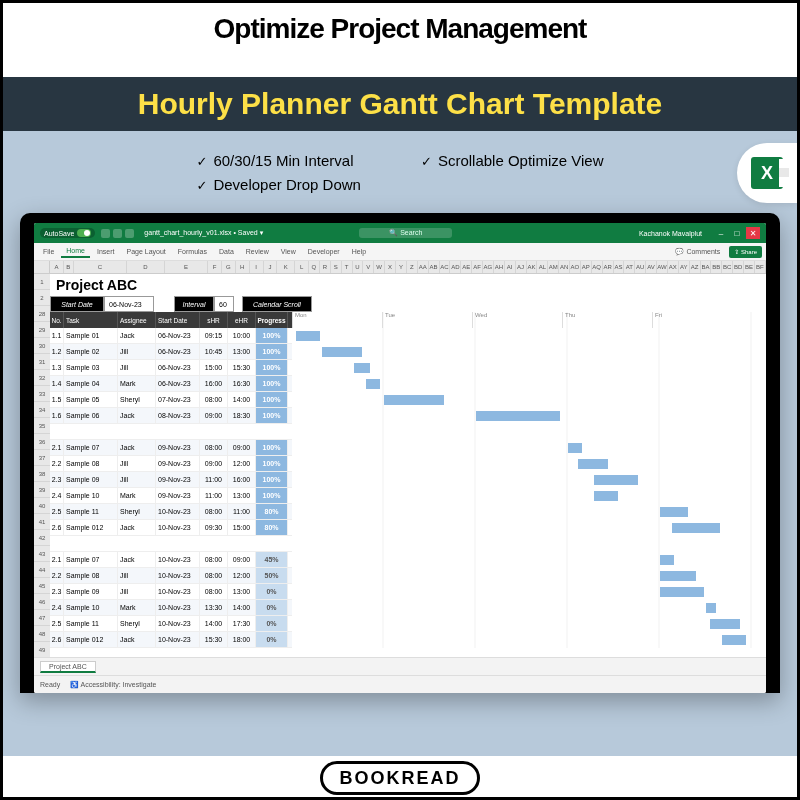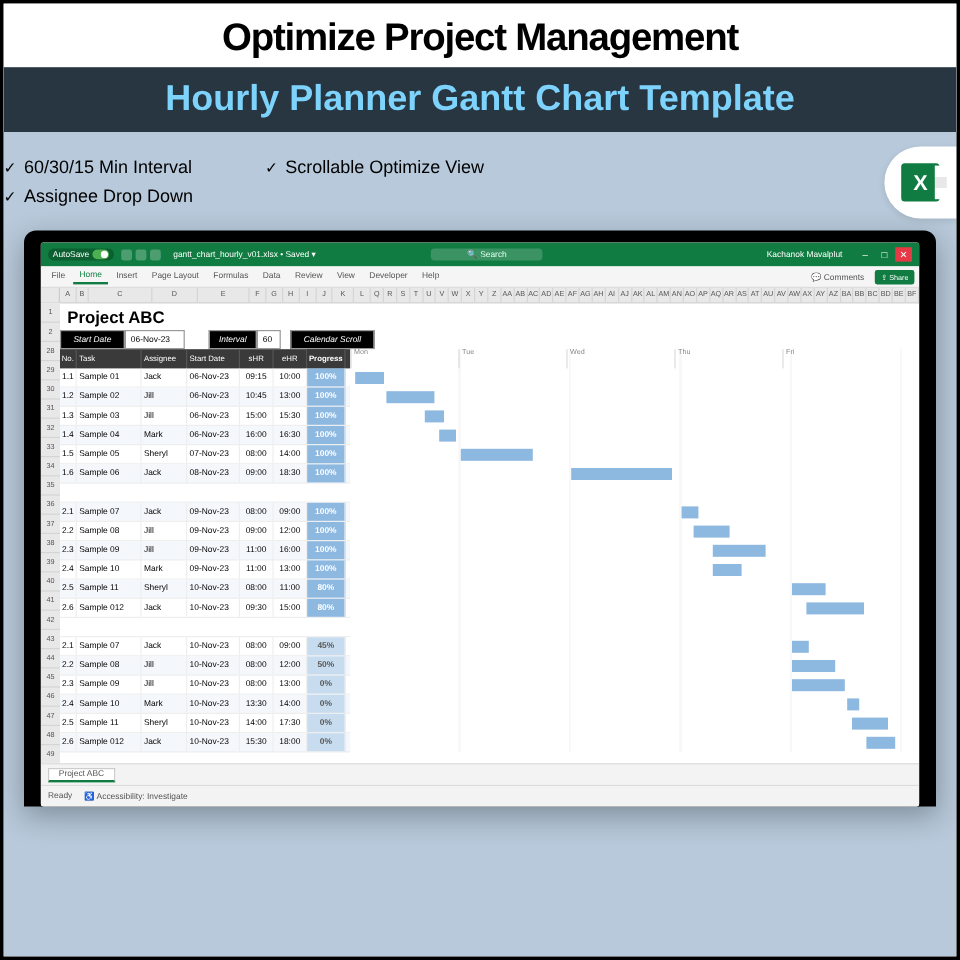--- a/index.html
+++ b/index.html
@@ -1,21 +1,21 @@
 <!DOCTYPE html>
 <html><head>
 <meta charset="utf-8">
 <style>
 * { box-sizing: border-box; margin: 0; padding: 0; }
 body { font-family: Arial, Helvetica, sans-serif; background: #fff; width: 800px; height: 800px; overflow: hidden; border: 3px solid #000; }
 .hero { background: #b7c9da; height: 100%; display: flex; flex-direction: column; }
 .title-block { background: #fff; }
-.title1 { text-align: center; font-size: 32px; font-weight: 800; letter-spacing: -1px; padding: 10px 0 6px; }
-.title2 { background: #283641; color: #7dd3fc; text-align: center; font-size: 30px; font-weight: 700; padding: 10px 0; }
-.features { display: flex; gap: 60px; padding: 18px 0 10px; position: relative; }
+.title1 { text-align: center; font-size: 28px; font-weight: 800; letter-spacing: -1px; padding: 10px 0 6px; }
+.title2 { background: #283641; color: #fde047; text-align: center; font-size: 30px; font-weight: 700; padding: 10px 0; margin-top: 26px; }
+.features { display: flex; justify-content: center; gap: 60px; padding: 18px 0 10px; position: relative; }
 .features ul { list-style: none; font-size: 15px; line-height: 1.6; }
 .features li::before { content: "✓"; margin-right: 6px; font-size: 13px; }
 .excel-badge { position: absolute; right: 0; top: 12px; width: 60px; height: 60px; background: #fff; border-radius: 50% 0 0 50%; display: flex; align-items: center; justify-content: center; box-shadow: 0 2px 6px rgba(0,0,0,0.1); }
 .excel-badge .x { width: 32px; height: 32px; background: #107c41; color: #fff; display: flex; align-items: center; justify-content: center; font-weight: 900; font-size: 18px; border-radius: 3px; position: relative; }
 .excel-badge .x::after { content: ""; position: absolute; right: -6px; top: 2px; width: 10px; height: 28px; background: linear-gradient(#fff 0 33%, #e8e8e8 33% 66%, #fff 66% 100%); }
 .monitor-wrap { flex: 1; display: flex; justify-content: center; align-items: flex-start; padding: 6px 14px 0; }
 .monitor { width: 100%; max-width: 760px; background: #000; border-radius: 10px 10px 0 0; padding: 10px 14px 0; box-shadow: 0 8px 24px rgba(0,0,0,0.3); }
 .screen { background: #fff; height: 470px; border-radius: 2px; display: flex; flex-direction: column; font-size: 8px; overflow: hidden; }
 .titlebar { background: #107c41; color: #fff; display: flex; align-items: center; height: 20px; padding: 0 6px; gap: 6px; font-size: 7px; }
 .autosave { background: #0b5f31; border-radius: 8px; padding: 1px 4px; display: flex; align-items: center; gap: 3px; }
@@ -76,21 +76,21 @@
 
 <div class="hero">
   <div class="title-block">
     <div class="title1">Optimize Project Management</div>
     <div class="title2">Hourly Planner Gantt Chart Template</div>
   </div>
 
   <div class="features">
     <ul id="feat-left">
         <li>60/30/15 Min Interval</li>
-        <li>Assignee Drop Down</li>
+        <li>Developer Drop Down</li>
       </ul>
     <ul id="feat-right">
         <li>Scrollable Optimize View</li>
       </ul>
     <div class="excel-badge">
         <div class="x">X</div>
       </div>
   </div>
 
   <div class="monitor-wrap">
@@ -445,13 +445,16 @@
           <span class="sheet-tab">Project ABC</span>
         </div>
         <div class="statusbar">
           <span>Ready</span>
           <span>♿ Accessibility: Investigate</span>
         </div>
       </div>
     </div>
   </div>
 
+  <div class="brand">
+    <span>BOOKREAD</span>
+  </div>
 </div>
 
 </body></html>

